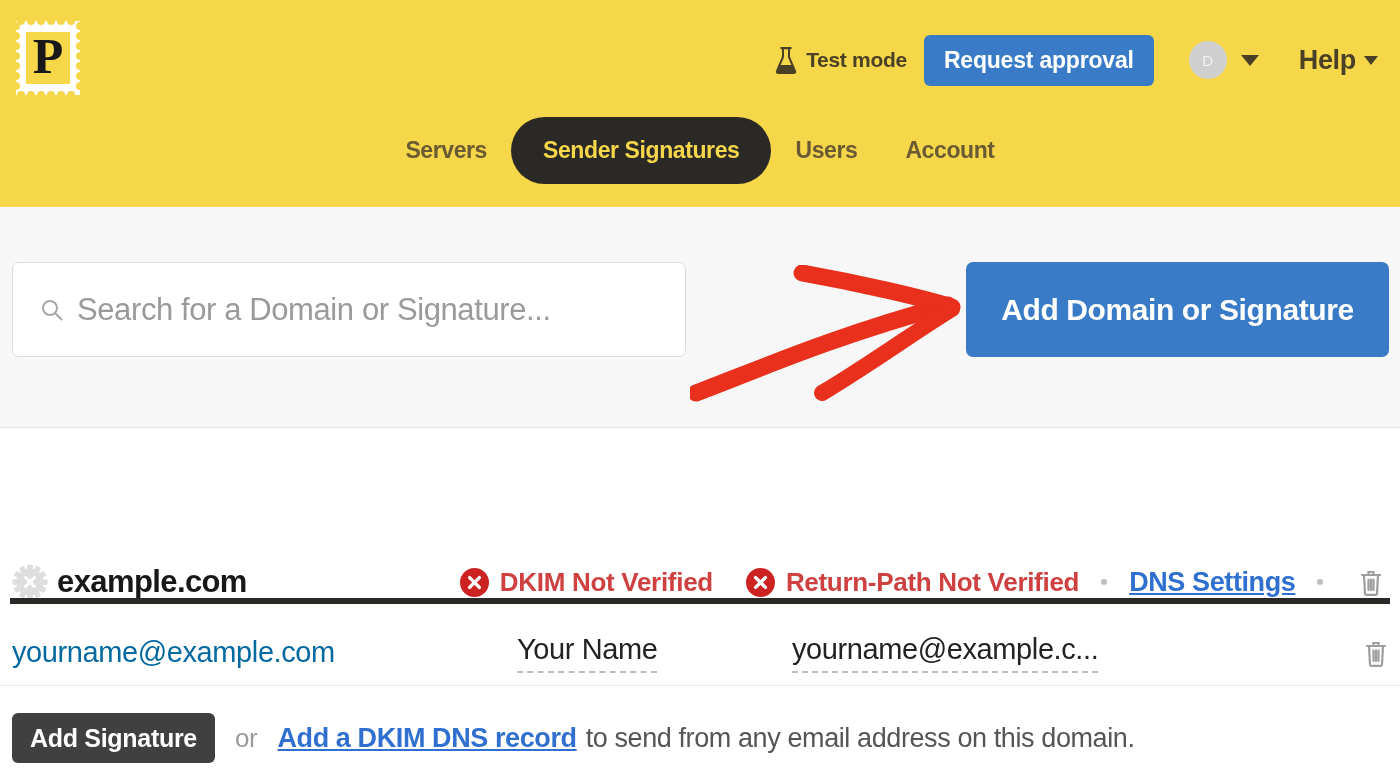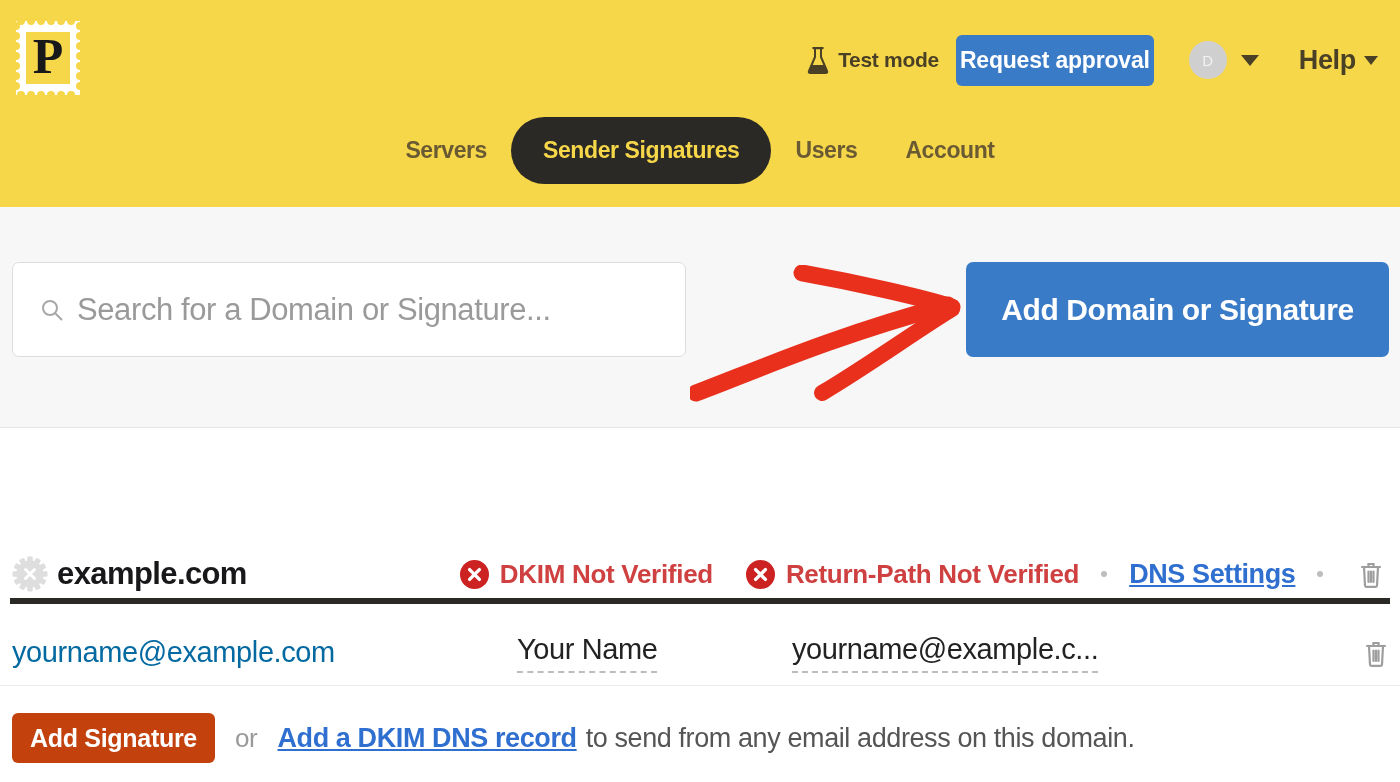--- a/index.html
+++ b/index.html
@@ -42,21 +42,21 @@
   .test-mode {
     display: flex; align-items: center; gap: 9px;
     font-size: 21px; font-weight: 700; color: #4a4026;
     margin-right: 17px; letter-spacing: -0.3px;
   }
   .flask { width: 22px; height: 27px; display: block; }
   .btn-approval {
     background: #3a7bc8; color: #ffffff;
     font-size: 23px; font-weight: 700; letter-spacing: -0.2px;
     border: none; border-radius: 6px;
-    padding: 0 4px; height: 51px;
+    padding: 0 20px; height: 51px;
     display: flex; align-items: center; cursor: pointer;
     margin-right: 35px;
   }
   .avatar-group { display: flex; align-items: center; gap: 14px; margin-right: 40px; cursor: pointer; }
   .avatar {
     width: 38px; height: 38px; border-radius: 50%;
     background: #cfcfcf; color: #f2f2f2;
     display: flex; align-items: center; justify-content: center;
     font-size: 15px; font-weight: 400;
   }
@@ -119,21 +119,21 @@
   }
   .arrow-annotation {
     position: absolute; left: 690px; top: 265px;
     width: 300px; height: 145px; pointer-events: none;
   }
 
   
   .content { position: absolute; left: 0; top: 428px; width: 1400px; height: 354px; background: #fff; }
 
   .domain-row {
-    position: absolute; left: 0; top: 117px; width: 1400px; height: 58px;
+    position: absolute; left: 0; top: 125px; width: 1400px; height: 58px;
     display: flex; align-items: center; padding: 0 12px;
   }
   .domain-badge { width: 36px; height: 36px; flex: none; margin-right: 9px; }
   .domain-name {
     font-size: 31px; font-weight: 700; color: #18181a; letter-spacing: -0.6px;
   }
   .status-group { display: flex; align-items: center; margin-left: 213px; gap: 11px; text-align: center; }
   .status {
     display: flex; align-items: center; gap: 11px;
     font-size: 26px; font-weight: 700; color: #cf4040; letter-spacing: -0.3px;
@@ -170,21 +170,21 @@
   }
   .sig-name-cell { width: 275px; }
   .sig-from-cell { flex: 1; }
   .sig-trash { margin-left: auto; }
 
   .footer-row {
     position: absolute; left: 0; top: 280px; width: 1400px; height: 60px;
     display: flex; align-items: center; padding: 0 12px; gap: 0;
   }
   .btn-add-sig {
-    background: #c2410c; color: #ffffff; border: none; border-radius: 6px;
+    background: #404040; color: #ffffff; border: none; border-radius: 6px;
     font-family: "Liberation Sans", sans-serif;
     font-size: 25px; font-weight: 700; letter-spacing: -0.3px;
     height: 50px; padding: 0 18px; cursor: pointer;
   }
   .or-text { font-size: 26px; color: #9a9a9a; margin: 0 20px; letter-spacing: -0.3px; }
   .dkim-link {
     font-size: 27px; font-weight: 700; color: #2f6fd0;
     text-decoration: underline; cursor: pointer; letter-spacing: -0.4px;
   }
   .footer-tail { font-size: 27px; color: #555555; letter-spacing: -0.4px; margin-left: 9px; }

